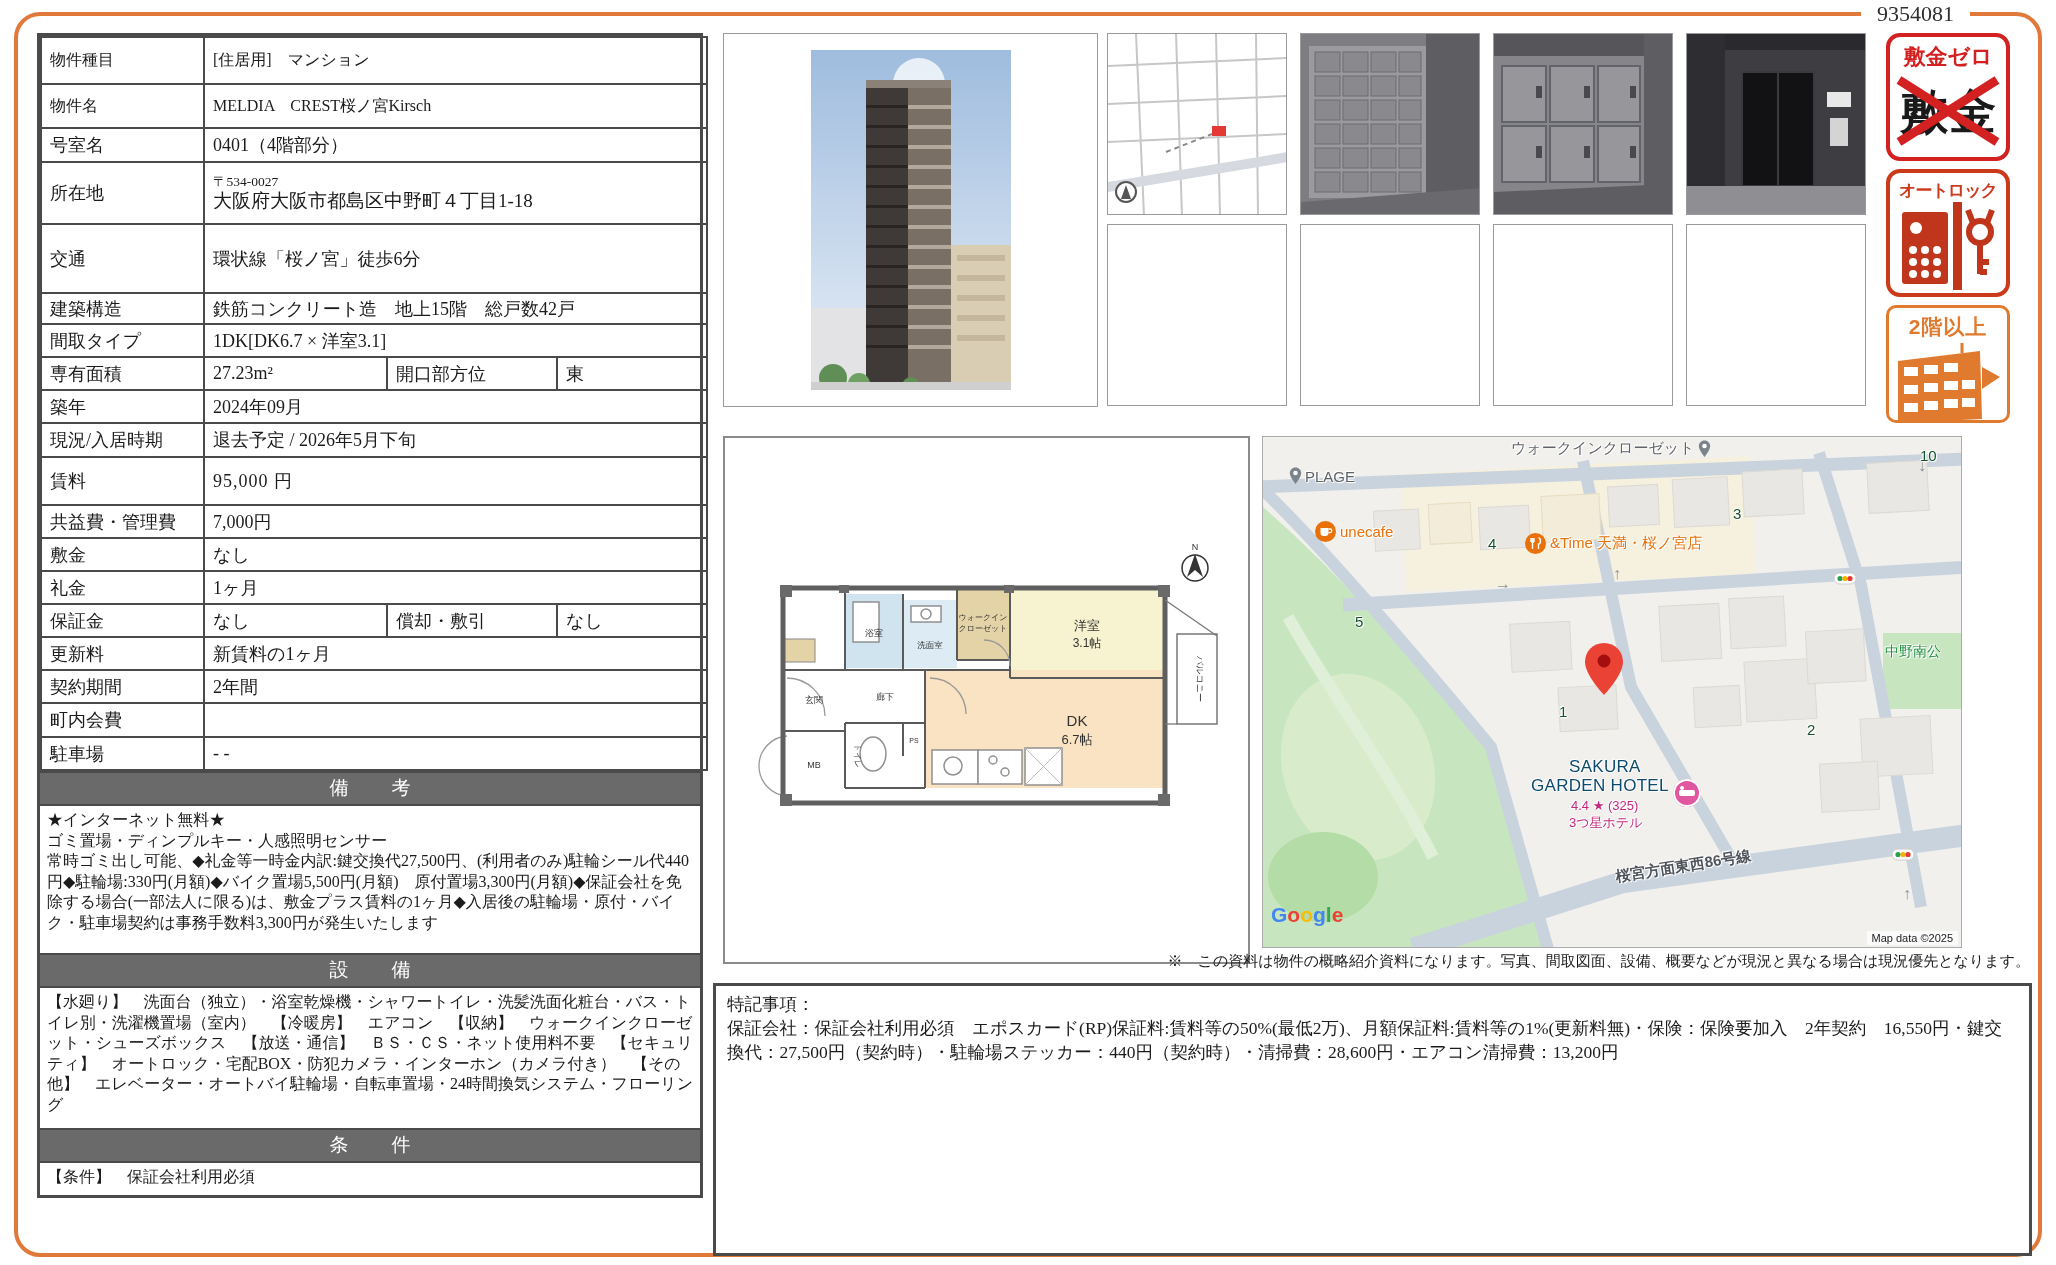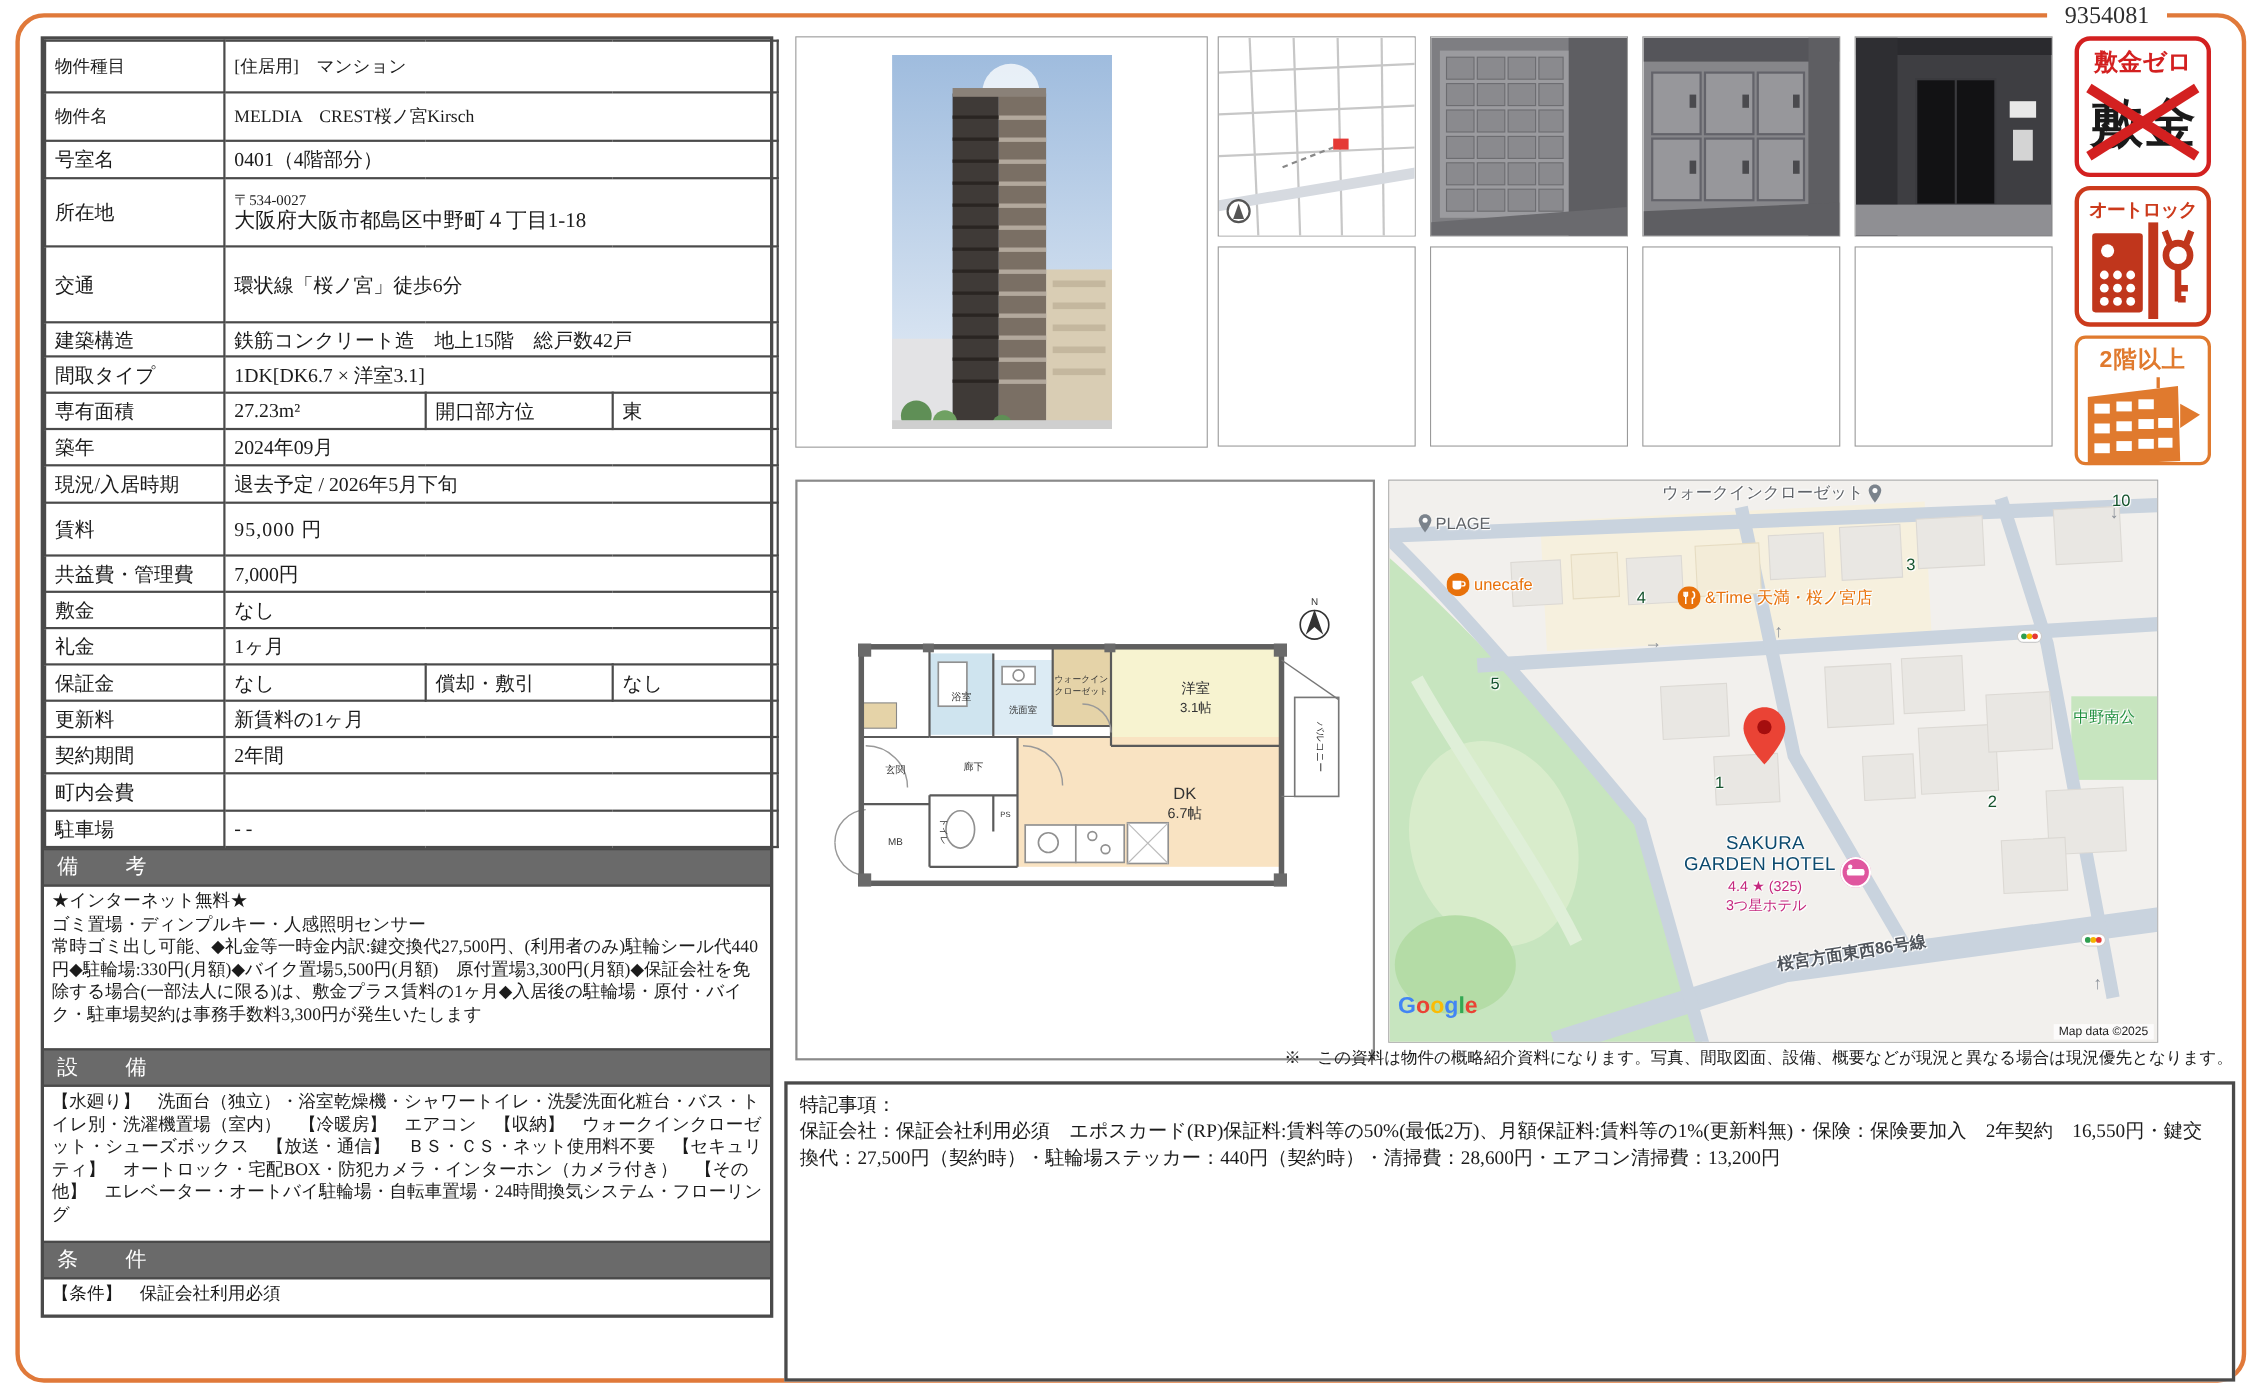--- a/index.html
+++ b/index.html
@@ -11,21 +11,21 @@
   
   .left-col{position:absolute;left:37px;top:33px;width:666px;border:3px solid #4a4a4a;background:#fff}
   table.props{border-collapse:collapse;width:100%;table-layout:fixed}
   table.props td{border:2px solid #4a4a4a;padding:1px 8px;font-size:18px;vertical-align:middle;overflow:hidden}
   td.lbl{padding-left:10px}
   tr.big td{font-size:16px}
   td.rent{font-size:42px;letter-spacing:1px;padding-left:14px}
   td.top{vertical-align:top;padding-top:4px}
   .postal{font-size:13.5px;line-height:16px}
   .addr{font-size:19px;line-height:22px}
-  .sec-bar{background:#6a6a6a;color:#fff;text-align:left;font-size:19px;letter-spacing:12px;
+  .sec-bar{background:#6a6a6a;color:#fff;text-align:center;font-size:19px;letter-spacing:12px;
            padding:2px 0 3px 12px;border-top:2px solid #4a4a4a;border-bottom:2px solid #4a4a4a}
   .sec-text{font-size:16px;line-height:20.5px;padding:4px 7px;white-space:pre-wrap}
   .sec-text.remarks{min-height:147px}
   .sec-text.equip{min-height:140px}
   .sec-text.cond{min-height:32px}
 
   
   .photo-frame{position:absolute;left:723px;top:33px;width:375px;height:374px;border:1px solid #9a9a9a;
                background:#fff;display:flex;align-items:center;justify-content:center}
   .thumb{position:absolute;width:180px;height:182px;border:1px solid #9a9a9a;background:#fff;overflow:hidden}

